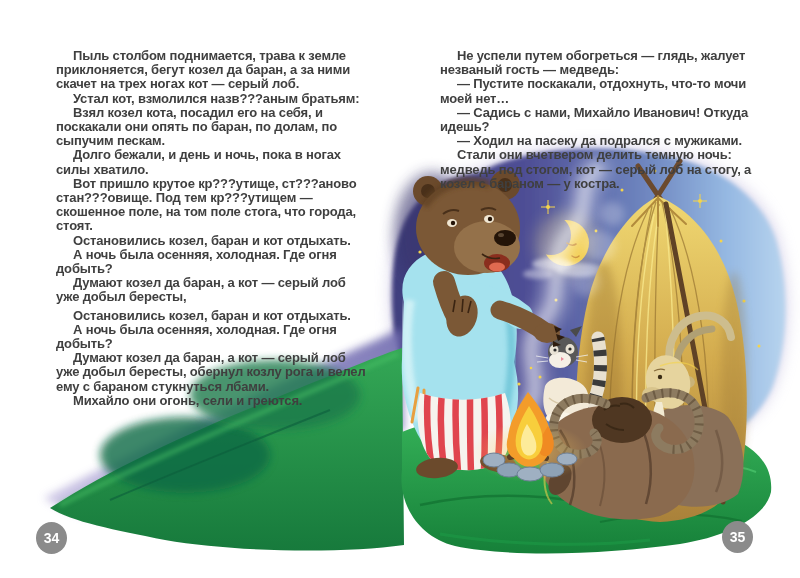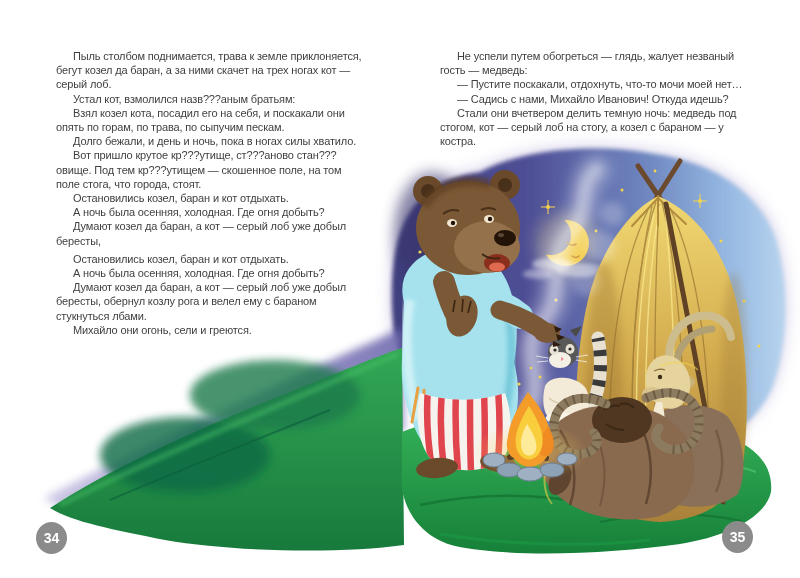--- a/index.html
+++ b/index.html
@@ -4,22 +4,22 @@
 <style>
   html,body{margin:0;padding:0;}
   body{
     width:800px;height:578px;position:relative;overflow:hidden;
     background:#ffffff;
     font-family:"Liberation Sans", sans-serif;
   }
   .illustration{position:absolute;left:0;top:0;z-index:1;}
   .page-text{
     position:absolute;top:49px;z-index:3;
-    font-size:11px;line-height:14.2px;letter-spacing:-0.15px;
-    color:#3f3f3f;text-align:left;
+    font-size:13px;line-height:14.2px;letter-spacing:-0.15px;
+    color:#3f3f3f;text-align:left;font-weight:bold;
   }
   #left-text{left:56px;width:310px;}
   #right-text{left:440px;width:315px;}
   .page-text p{margin:0;text-indent:17px;}
   .page-text p.gap-before{margin-top:4px;}
   .badge{
     position:absolute;z-index:3;width:31px;height:32px;border-radius:50%;
     background:#8b8b8b;color:#ffffff;font-size:14px;font-weight:bold;
     display:flex;align-items:center;justify-content:center;
   }
@@ -303,33 +303,34 @@
       <ellipse cx="530" cy="474" rx="13" ry="7"></ellipse>
       <ellipse cx="552" cy="470" rx="12" ry="7" fill="#8ea2b6"></ellipse>
       <ellipse cx="567" cy="459" rx="10" ry="6"></ellipse>
     </g>
   </g>
 </svg>
 
 <div class="page-text" id="left-text">
   <p>Пыль столбом поднимается, трава к земле приклоняется, бегут козел да баран, а за ними скачет на трех ногах кот — серый лоб.</p>
   <p>Устал кот, взмолился назв???аным братьям:</p>
-  <p>Взял козел кота, посадил его на себя, и поскакали они опять по горам, по трава, по сыпучим пескам.</p>
+  <p>Взял козел кота, посадил его на себя, и поскакали они опять по баран, по долам, по сыпучим пескам.</p>
   <p>Долго бежали, и день и ночь, пока в ногах силы хватило.</p>
   <p>Вот пришло крутое кр???утище, ст???аново стан???овище. Под тем кр???утищем — скошенное поле, на том поле стога, что города, стоят.</p>
   <p>Остановились козел, баран и кот отдыхать.</p>
   <p>А ночь была осенняя, холодная. Где огня добыть?</p>
   <p>Думают козел да баран, а кот — серый лоб уже добыл бересты,</p>
   <p class="gap-before">Остановились козел, баран и кот отдыхать.</p>
   <p>А ночь была осенняя, холодная. Где огня добыть?</p>
   <p>Думают козел да баран, а кот — серый лоб уже добыл бересты, обернул козлу рога и велел ему с бараном стукнуться лбами.</p>
   <p>Михайло они огонь, сели и греются.</p>
 </div>
 
 <div class="page-text" id="right-text">
   <p>Не успели путем обогреться — глядь, жалует незваный гость — медведь:</p>
   <p>— Пустите поскакали, отдохнуть, что-то мочи моей нет…</p>
   <p>— Садись с нами, Михайло Иванович! Откуда идешь?</p>
+  <p>— Ходил на пасеку да подрался с мужиками.</p>
   <p>Стали они вчетвером делить темную ночь: медведь под стогом, кот — серый лоб на стогу, а козел с бараном — у костра.</p>
 </div>
 
 <div class="badge" id="badge-left">34</div>
 <div class="badge" id="badge-right">35</div>
 
 </body></html>

